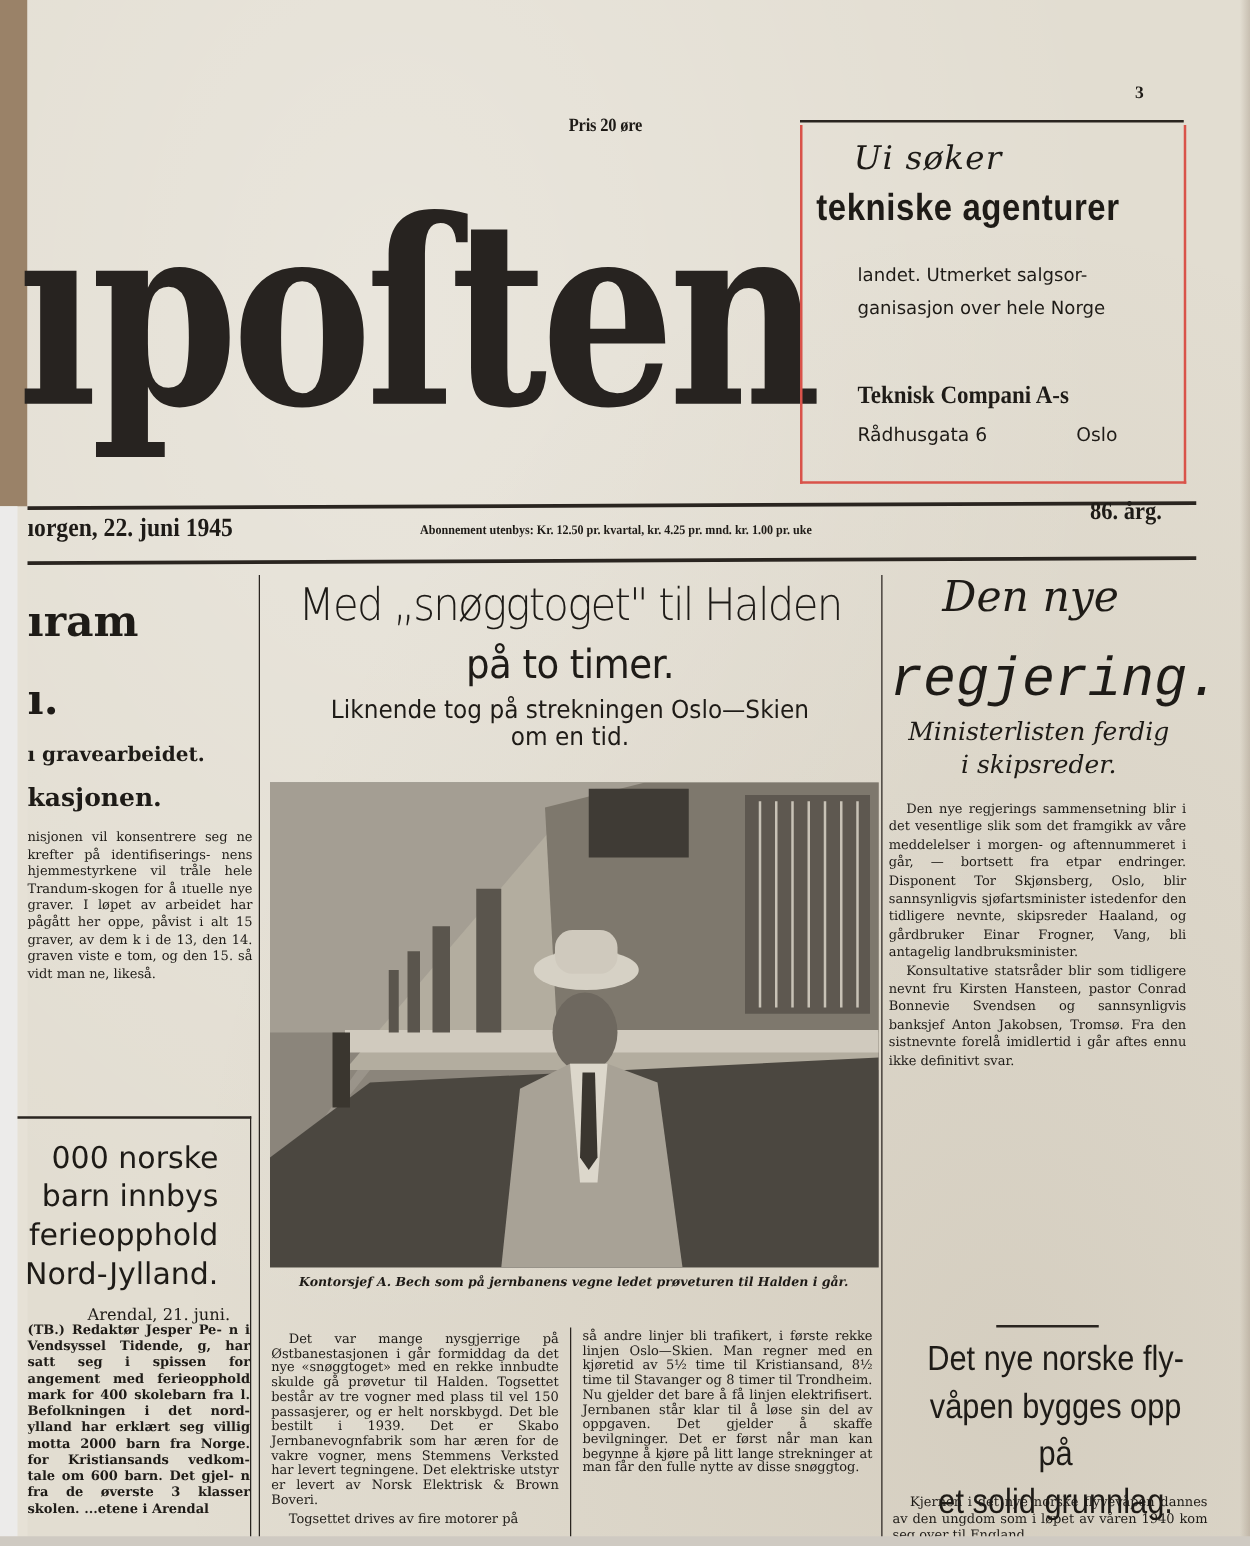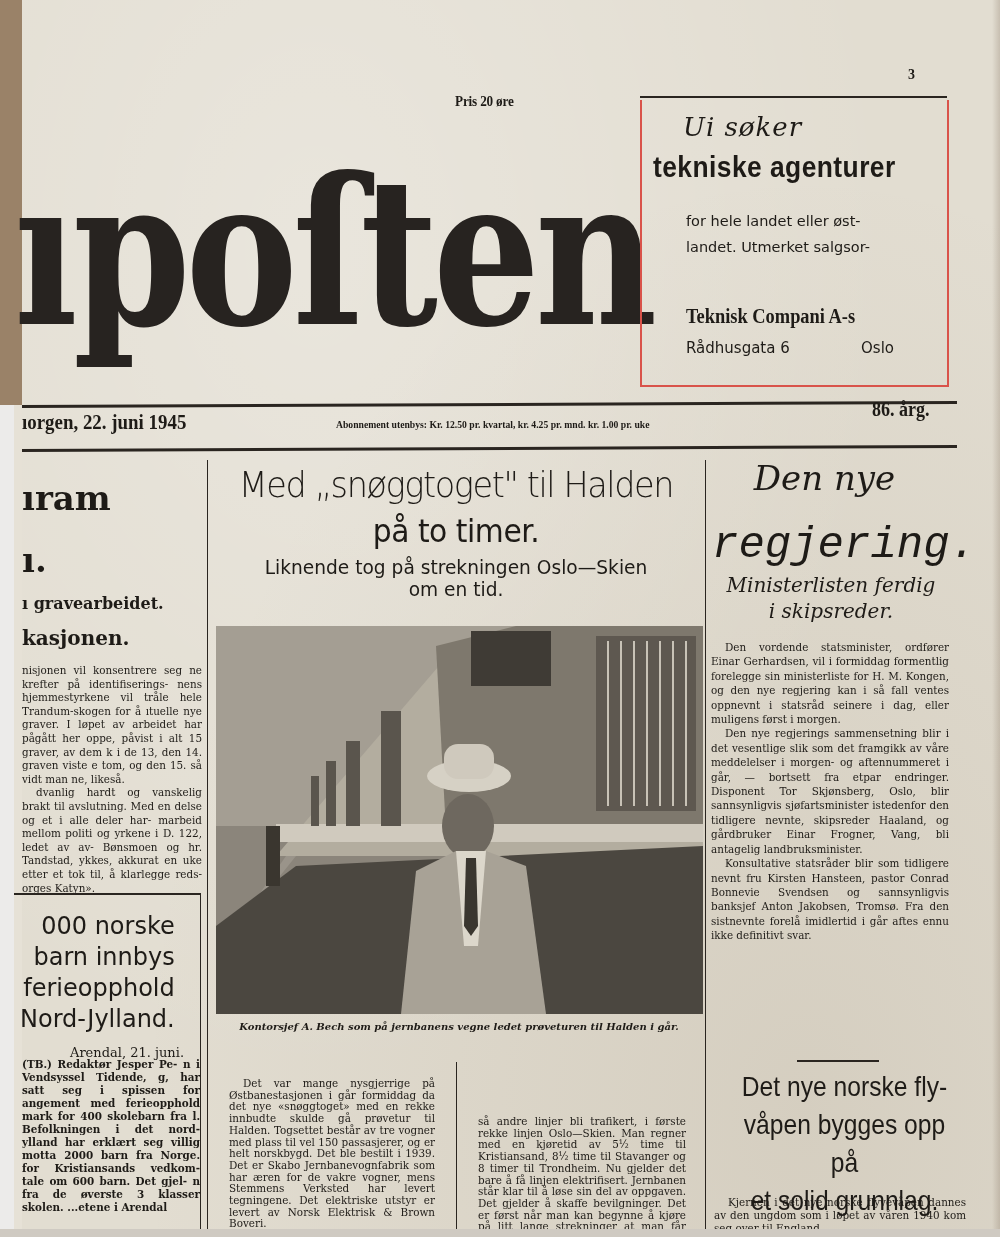--- a/index.html
+++ b/index.html
@@ -44,22 +44,22 @@
   .lc-box-text{position:absolute;left:22px;top:1058px;width:178px;font-family:"DejaVu Serif",serif;font-size:10.4px;line-height:13px;text-align:justify;font-weight:bold;}
 
   
   .cc-frame{position:absolute;left:207px;top:460px;width:497px;height:777px;border-left:1px solid #2a2520;border-right:1px solid #2a2520;}
   .cc-h1{position:absolute;left:212px;top:464px;width:488px;text-align:center;font-family:"DejaVu Sans",sans-serif;font-weight:300;font-size:36px;letter-spacing:-1.5px;white-space:nowrap;transform:scaleX(.93);transform-origin:center;}
   .cc-h2{position:absolute;left:212px;top:512px;width:488px;text-align:center;font-family:"DejaVu Sans",sans-serif;font-size:32px;letter-spacing:-.5px;transform:scaleX(.93);}
   .cc-sub{position:absolute;left:212px;top:556px;width:488px;text-align:center;font-family:"DejaVu Sans",sans-serif;font-size:20px;line-height:22px;transform:scaleX(.93);}
   .photo{position:absolute;left:216px;top:626px;width:487px;height:388px;background:#6f6a62;overflow:hidden;}
   .caption{position:absolute;left:212px;top:1020px;width:494px;text-align:center;font-family:"DejaVu Serif",serif;font-style:italic;font-weight:bold;font-size:10px;line-height:14px;white-space:nowrap;}
   .cc-body1{position:absolute;left:213px;top:1062px;width:238px;font-family:"DejaVu Serif",serif;font-size:10.4px;line-height:11.7px;text-align:justify;}
-  .cc-body2{position:absolute;left:462px;top:1100px;width:240px;font-family:"DejaVu Serif",serif;font-size:10.4px;line-height:11.7px;text-align:justify;}
-  .cc-body1 p,.cc-body2 p{margin:16px;}
+  .cc-body2{position:absolute;left:462px;top:1060px;width:240px;font-family:"DejaVu Serif",serif;font-size:10.4px;line-height:11.7px;text-align:justify;}
+  .cc-body1 p,.cc-body2 p{margin:4px;}
   .indent{text-indent:14px;}
 
   
   .rc-h1{position:absolute;left:712px;top:458px;width:225px;text-align:center;font-family:"DejaVu Serif",serif;font-style:italic;font-size:34px;}
   .rc-h2{position:absolute;left:712px;top:520px;width:225px;text-align:center;font-family:Liberation Mono, monospace;font-style:italic;font-size:44px;}
   .rc-sub{position:absolute;left:706px;top:572px;width:250px;text-align:center;font-family:"DejaVu Serif",serif;font-style:italic;font-size:20px;line-height:26px;}
   .rc-text{position:absolute;left:711px;top:640px;width:238px;font-family:"DejaVu Serif",serif;font-size:10.4px;line-height:14.4px;text-align:justify;}
   .rc-text p{margin:0;}
   .rc-divider{position:absolute;left:797px;top:1060px;width:82px;height:2px;background:#2a2520;}
   .rc-h3{position:absolute;left:712px;top:1068px;width:265px;text-align:center;font-family:"Liberation Sans",sans-serif;font-size:28px;line-height:38px;transform:scaleX(.88);transform-origin:center;}
@@ -76,42 +76,41 @@
 
 <div class="page-number">3</div>
 <div class="price">Pris 20 øre</div>
 <div class="masthead">ıpoſten</div>
 
 <div class="ad-topline"></div>
 <div class="ad-box" style="border-color: rgb(217, 83, 74);"></div>
 <div class="ad-script">Ui søker</div>
 <div class="ad-headline">tekniske agenturer</div>
 <div class="ad-body">
-  <div>for hele landet eller øst-</div>
   <div>landet. Utmerket salgsor-</div>
+  <div>ganisasjon over hele Norge</div>
 </div>
 <div class="ad-company">Teknisk Compani A-s</div>
 <div class="ad-address">
   <span>Rådhusgata 6</span>
   <span>Oslo</span>
 </div>
 
 <div class="rule" style="left:22px;top:403px;width:935px;height:3px;transform:rotate(-0.25deg);"></div>
 <div class="dateline">ıorgen, 22. juni 1945</div>
 <div class="subscription">Abonnement utenbys: Kr. 12.50 pr. kvartal, kr. 4.25 pr. mnd. kr. 1.00 pr. uke</div>
 <div class="volume">86. årg.</div>
 <div class="rule" style="left:22px;top:447px;width:935px;height:3px;transform:rotate(-0.25deg);"></div>
 
 <div class="lc-h1">ıram</div>
 <div class="lc-h2">ı.</div>
 <div class="lc-h3">ı gravearbeidet.</div>
 <div class="lc-h4">kasjonen.</div>
 <div class="lc-text">
   <p>nisjonen vil konsentrere seg ne krefter på identifiserings- nens hjemmestyrkene vil tråle hele Trandum-skogen for å ıtuelle nye graver. I løpet av arbeidet har pågått her oppe, påvist i alt 15 graver, av dem k i de 13, den 14. graven viste e tom, og den 15. så vidt man ne, likeså.</p>
-  <p class="indent">dvanlig hardt og vanskelig brakt til avslutning. Med en delse og et i alle deler har- marbeid mellom politi og yrkene i D. 122, ledet av av- Bønsmoen og hr. Tandstad, ykkes, akkurat en uke etter et tok til, å klarlegge reds- orges Katyn».</p>
 </div>
 <div class="lc-box"></div>
 <div class="lc-box-head">
   <div>000 norske</div>
   <div>barn innbys</div>
   <div>ferieopphold</div>
   <div>Nord-Jylland.</div>
 </div>
 <div class="lc-dateline">Arendal, 21. juni.</div>
 <div class="lc-box-text">(TB.) Redaktør Jesper Pe- n i Vendsyssel Tidende, g, har satt seg i spissen for angement med ferieopphold mark for 400 skolebarn fra l. Befolkningen i det nord- ylland har erklært seg villig motta 2000 barn fra Norge. for Kristiansands vedkom- tale om 600 barn. Det gjel- n fra de øverste 3 klasser skolen. ...etene i Arendal</div>
@@ -170,21 +169,20 @@
   <p>så andre linjer bli trafikert, i første rekke linjen Oslo—Skien. Man regner med en kjøretid av 5½ time til Kristiansand, 8½ time til Stavanger og 8 timer til Trondheim. Nu gjelder det bare å få linjen elektrifisert. Jernbanen står klar til å løse sin del av oppgaven. Det gjelder å skaffe bevilgninger. Det er først når man kan begynne å kjøre på litt lange strekninger at man får den fulle nytte av disse snøggtog.</p>
 </div>
 
 <div class="rc-h1">Den nye</div>
 <div class="rc-h2">regjering.</div>
 <div class="rc-sub">
   <div>Ministerlisten ferdig</div>
   <div>i skipsreder.</div>
 </div>
 <div class="rc-text">
-  <p class="indent">Den vordende statsminister, ordfører Einar Gerhardsen, vil i formiddag formentlig forelegge sin ministerliste for H. M. Kongen, og den nye regjering kan i så fall ventes oppnevnt i statsråd seinere i dag, eller muligens først i morgen.</p>
   <p class="indent">Den nye regjerings sammensetning blir i det vesentlige slik som det framgikk av våre meddelelser i morgen- og aftennummeret i går, — bortsett fra etpar endringer. Disponent Tor Skjønsberg, Oslo, blir sannsynligvis sjøfartsminister istedenfor den tidligere nevnte, skipsreder Haaland, og gårdbruker Einar Frogner, Vang, bli antagelig landbruksminister.</p>
   <p class="indent">Konsultative statsråder blir som tidligere nevnt fru Kirsten Hansteen, pastor Conrad Bonnevie Svendsen og sannsynligvis banksjef Anton Jakobsen, Tromsø. Fra den sistnevnte forelå imidlertid i går aftes ennu ikke definitivt svar.</p>
 </div>
 <div class="rc-divider"></div>
 <div class="rc-h3">
   <div>Det nye norske fly-</div>
   <div>våpen bygges opp på</div>
   <div>et solid grunnlag.</div>
 </div>
 <div class="rc-body">

